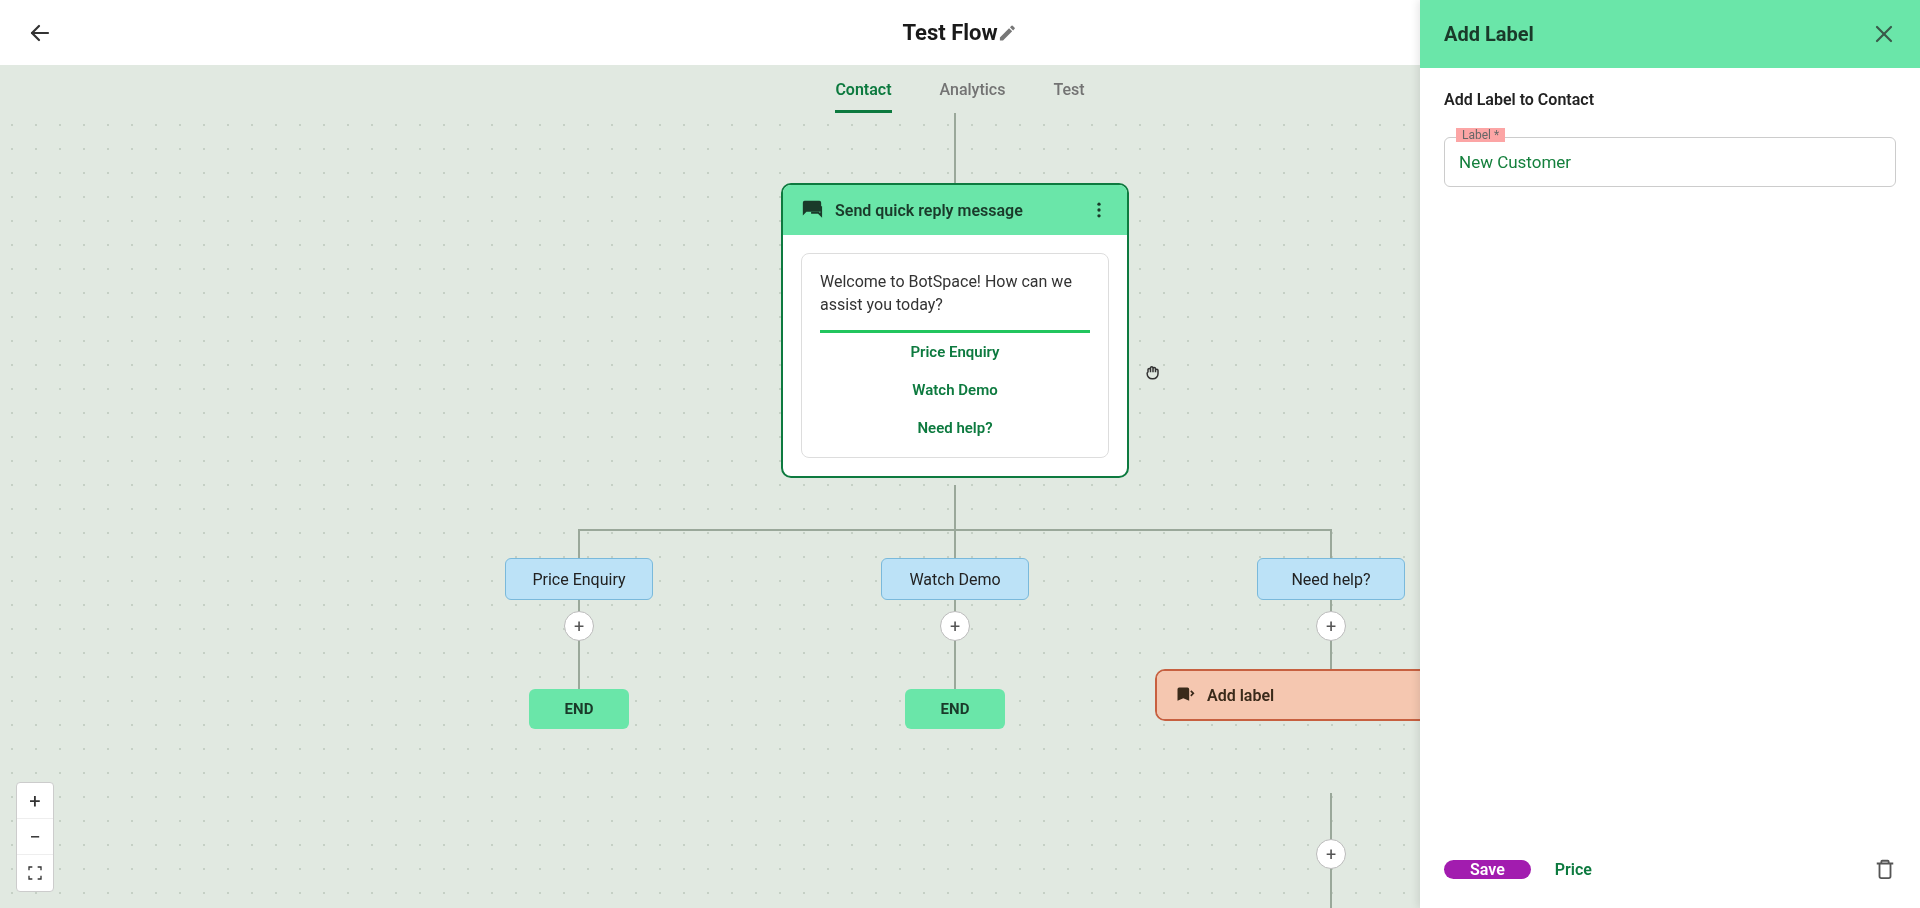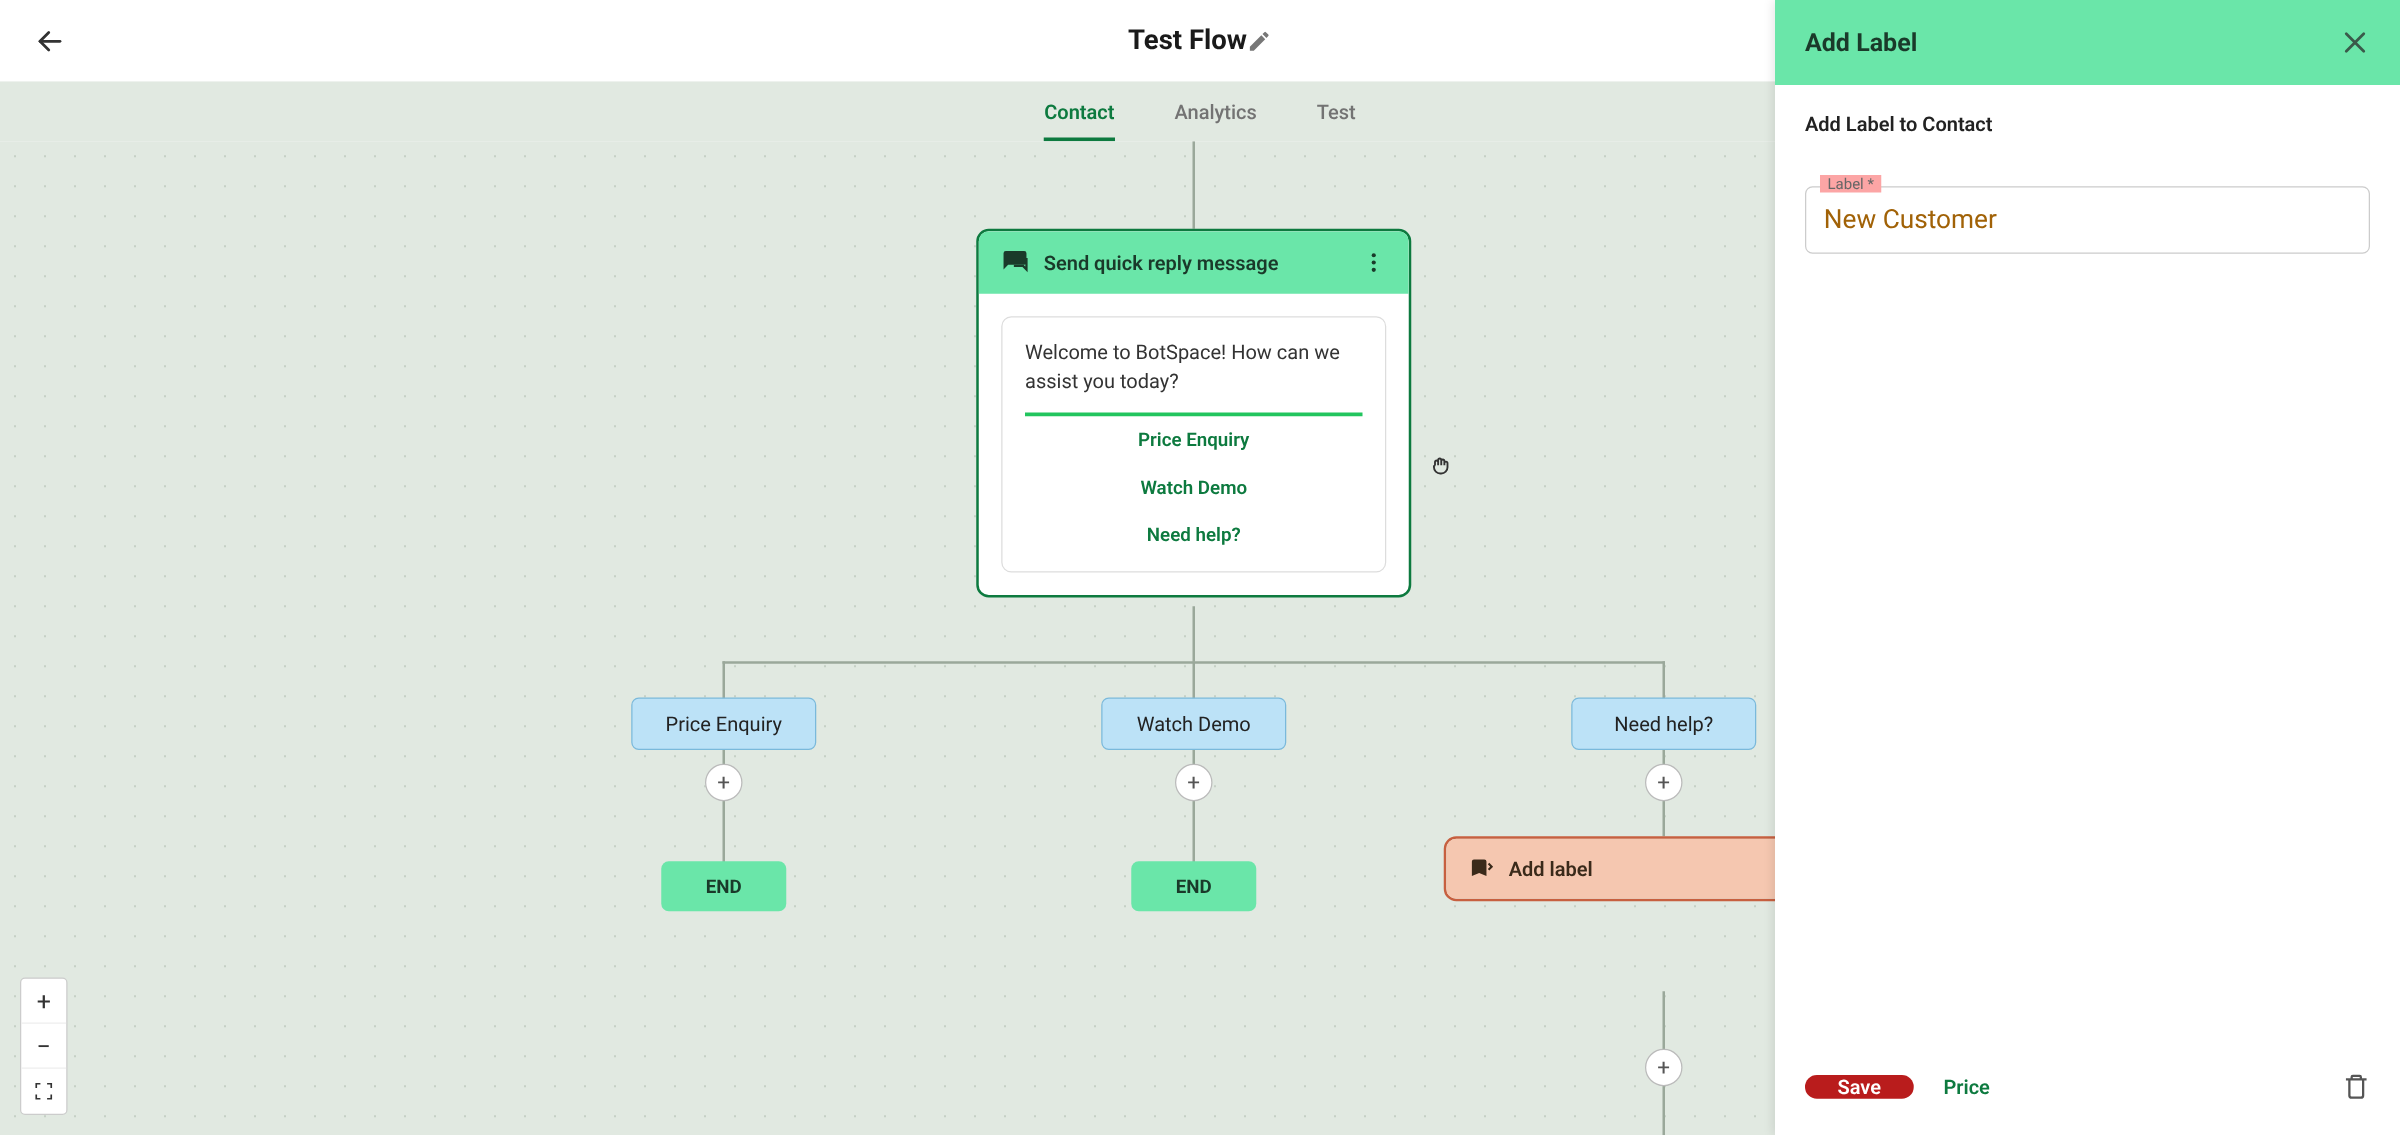--- a/index.html
+++ b/index.html
@@ -52,26 +52,26 @@
 
     
     .line { position: absolute; background: #9aa89a; }
 
     
     .panel { position: absolute; top: 0; right: 0; width: 500px; height: 100%; background: #fff; box-shadow: -2px 0 8px rgba(0,0,0,0.1); display: flex; flex-direction: column; z-index: 20; }
     .panel-header { background: #6ae6a9; padding: 22px 24px; display: flex; align-items: center; justify-content: space-between; }
     .panel-title { font-size: 20px; font-weight: 700; color: #1a3a2a; }
     .close-btn { cursor: pointer; color: #3a5a4a; }
     .panel-body { padding: 22px 24px; flex: 1; }
-    .panel-subtitle { font-size: 16px; font-weight: 600; margin-bottom: 40px; color: #222; }
+    .panel-subtitle { font-size: 16px; font-weight: 600; margin-bottom: 28px; color: #222; }
     .field-wrap { position: relative; }
     .field-label { position: absolute; top: -9px; left: 12px; background: #fca5a5; padding: 0 6px; font-size: 12px; color: #666; }
-    .field-input { width: 100%; padding: 14px 14px; border: 1px solid #ccc; border-radius: 6px; font-size: 21px; color: #a16207; }
+    .field-input { width: 100%; padding: 14px 14px; border: 1px solid #ccc; border-radius: 6px; font-size: 17px; color: #15803d; }
     .panel-footer { padding: 18px 24px 28px; display: flex; align-items: center; gap: 24px; }
-    .btn-save { background: #b91c1c; color: #fff; font-weight: 600; font-size: 16px; padding: 0 26px; border: none; border-radius: 24px; cursor: pointer; }
+    .btn-save { background: #a21caf; color: #fff; font-weight: 600; font-size: 16px; padding: 0 26px; border: none; border-radius: 24px; cursor: pointer; }
     .btn-cancel { color: #0d7a3f; font-weight: 600; font-size: 16px; cursor: pointer; }
     .trash { margin-left: auto; cursor: pointer; color: #555; }
 
     .cursor-icon { position: absolute; pointer-events: none; }
   </style>
 </head>
 <body>
 
 <div class="topbar">
   <div class="back-btn">

